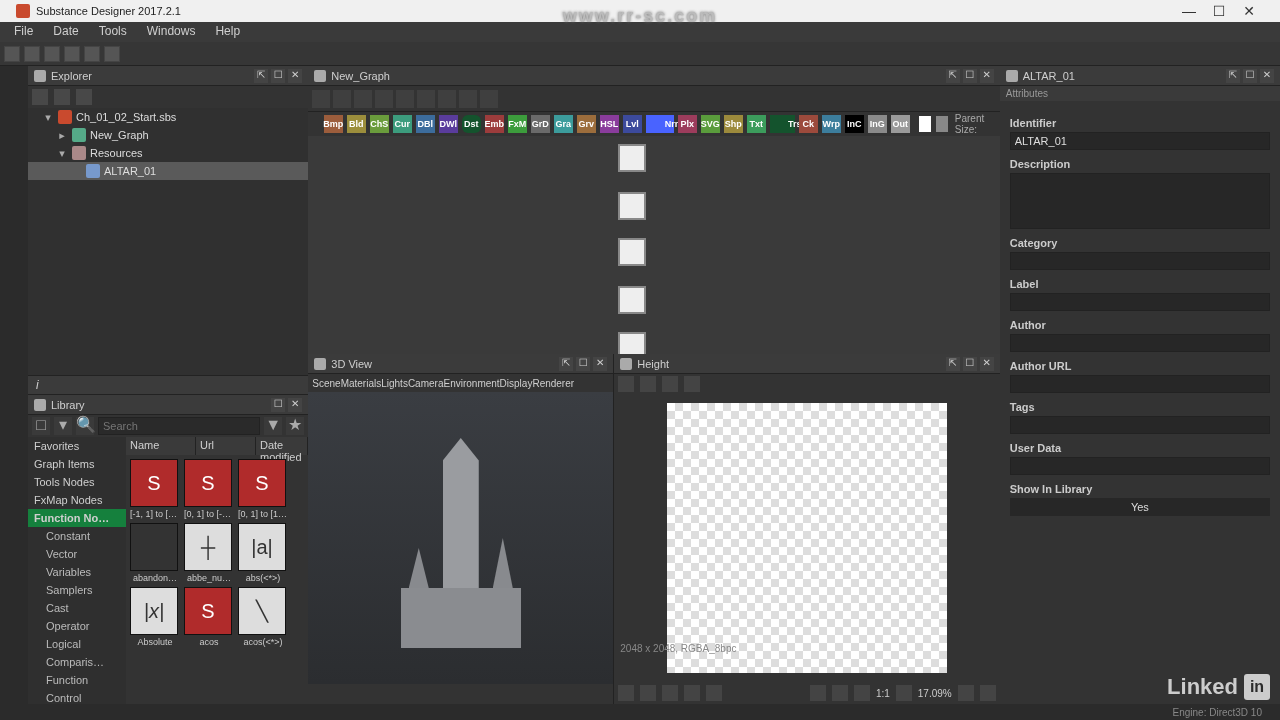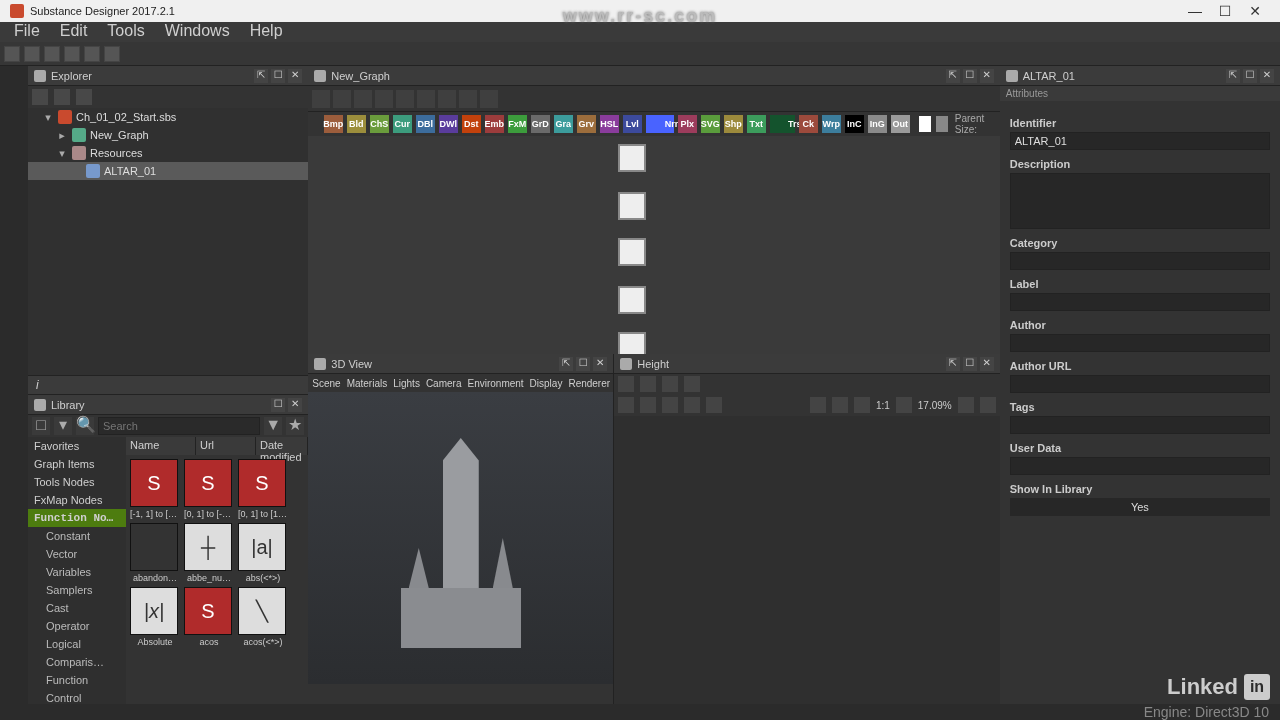--- a/index.html
+++ b/index.html
@@ -1,28 +1,28 @@
 <!DOCTYPE html>
 <html><head>
 <meta charset="utf-8">
 <style>
 * { margin: 0; padding: 0; box-sizing: border-box; font-family: "Segoe UI", Tahoma, sans-serif; }
 body { background: #2b2b2b; color: #cfcfcf; width: 1280px; height: 720px; overflow: hidden; position: relative; }
 
 
-.titlebar { height: 22px; background: #f0f0f0; color: #222; display: flex; align-items: center; padding: 0 10px; font-size: 11px; }
+.titlebar { height: 22px; background: #f0f0f0; color: #222; display: flex; align-items: center; padding: 0 16px; font-size: 11px; }
 .titlebar .app-icon { width: 14px; height: 14px; background: #c94a2e; margin-right: 6px; border-radius: 2px; }
 .titlebar .spacer { flex: 1; }
 .titlebar .win-btn { width: 30px; text-align: center; font-size: 14px; color: #333; cursor: pointer; }
 
 
 .wm { position: absolute; top: 6px; left: 50%; transform: translateX(-50%); color: #bbb; font-size: 18px; font-weight: bold; letter-spacing: 2px; pointer-events: none; z-index: 50; text-shadow: 0 0 3px #666; }
 
 
-.menubar { height: 20px; background: #3a3a3a; display: flex; align-items: flex-end; padding: 0 4px; font-size: 16px; }
+.menubar { height: 20px; background: #3a3a3a; display: flex; align-items: flex-start; padding: 0 4px; font-size: 12px; }
 .menubar .menu-item { padding: 2px 10px; cursor: pointer; }
 
 
 .toolbar { height: 24px; background: #363636; border-bottom: 1px solid #222; display: flex; align-items: center; padding: 0 4px; gap: 4px; }
 .toolbar .tbbtn { width: 16px; height: 16px; background: #555; border: 1px solid #444; cursor: pointer; }
 
 
 .layout { display: flex; height: calc(720px - 22px - 20px - 24px - 16px); }
 .left-col { width: 316px; display: flex; flex-direction: column; margin-left: 28px; }
 .mid-col { flex: 1; display: flex; flex-direction: column; }
@@ -54,21 +54,21 @@
 
 .i-panel { height: 20px; background: #3b3b3b; border-top: 1px solid #222; border-bottom: 1px solid #222; display: flex; align-items: center; padding: 0 8px; font-size: 12px; font-style: italic; }
 
 
 .lib-toolbar { height: 22px; background: #333; display: flex; align-items: center; padding: 0 4px; gap: 4px; }
 .lib-toolbar .search { flex: 1; height: 18px; background: #2a2a2a; border: 1px solid #222; color: #ccc; font-size: 11px; padding: 0 4px; }
 .lib-toolbar .lbtn { width: 18px; height: 18px; background: #3a3a3a; cursor: pointer; text-align: center; line-height: 16px; color: #aaa; }
 .lib-body { flex: 1; display: flex; background: #333; overflow: hidden; }
 .lib-tree { width: 98px; background: #2f2f2f; font-size: 11px; }
 .lib-tree-row { padding: 3px 6px; cursor: pointer; white-space: nowrap; overflow: hidden; text-overflow: ellipsis; }
-.lib-tree-row.selected { background: #4d7c0f; font-weight: bold; font-family: Liberation Mono, monospace; }
+.lib-tree-row.selected { background: #15803d; font-weight: bold; }
 .lib-tree-row.sub { padding-left: 18px; color: #bbb; }
 .lib-grid { flex: 1; overflow: hidden; }
 .lib-headers { display: flex; height: 18px; background: #3a3a3a; font-size: 11px; }
 .lib-headers div { padding: 2px 4px; border-right: 1px solid #222; }
 .lib-items { display: flex; flex-wrap: wrap; padding: 4px; gap: 4px; }
 .lib-item { width: 50px; text-align: center; }
 .lib-item .thumb { width: 48px; height: 48px; background: #ddd; border: 1px solid #111; display: flex; align-items: center; justify-content: center; font-size: 20px; color: #333; }
 .lib-item .thumb.red { background: #b02b2b; color: #fff; }
 .lib-item .lbl { font-size: 9px; color: #ccc; margin-top: 2px; white-space: nowrap; overflow: hidden; text-overflow: ellipsis; }
 
@@ -79,21 +79,21 @@
 .node-palette .chip { width: 19px; height: 18px; display: flex; align-items: center; justify-content: center; color: #fff; cursor: pointer; font-weight: bold; }
 .node-palette .white-sq { width: 16px; height: 16px; background: #fff; margin-left: 8px; }
 .node-palette .gray-sq { width: 16px; height: 16px; background: #888; margin-left: 4px; }
 .node-palette .plabel { font-size: 10px; color: #aaa; margin-left: 6px; }
 .graph-canvas { flex: 1; background: #3a3a3a; position: relative; overflow: hidden; }
 .node-thumb { position: absolute; width: 28px; height: 28px; background: #eee; border: 2px solid #888; }
 
 
 .mid-row { display: flex; height: 350px; }
 .panel-3d { width: 305px; display: flex; flex-direction: column; background: #2f2f2f; }
-.view3d-menubar { height: 18px; background: #333; display: flex; align-items: center; font-size: 10px; gap: 6px; padding: 0 4px; }
+.view3d-menubar { height: 18px; background: #333; display: flex; align-items: center; font-size: 10px; padding: 0 4px; }
 .view3d-menubar span { cursor: pointer; }
 .view3d-vp { flex: 1; background: linear-gradient(#3a3d42, #2b2d30); position: relative; display: flex; align-items: center; justify-content: center; }
 .view3d-toolbar { height: 20px; background: #333; }
 .panel-height { flex: 1; display: flex; flex-direction: column; background: #2f2f2f; border-left: 1px solid #222; }
 .height-tb { height: 20px; background: #333; display: flex; align-items: center; padding: 0 4px; gap: 6px; }
 .height-tb .hbtn { width: 16px; height: 16px; background: #444; cursor: pointer; }
 .height-vp { flex: 1; background: #333; position: relative; display: flex; align-items: center; justify-content: center; }
 .checker { width: 280px; height: 270px; background-image: linear-gradient(45deg,#ddd 25%,transparent 25%),linear-gradient(-45deg,#ddd 25%,transparent 25%),linear-gradient(45deg,transparent 75%,#ddd 75%),linear-gradient(-45deg,transparent 75%,#ddd 75%); background-size: 16px 16px; background-position: 0 0,0 8px,8px -8px,-8px 0; background-color: #fff; }
 .height-meta { position: absolute; left: 6px; bottom: 28px; font-size: 10px; color: #888; }
 .height-bottom-tb { height: 22px; background: #333; display: flex; align-items: center; padding: 0 4px; gap: 6px; font-size: 10px; color: #ccc; }
@@ -102,21 +102,21 @@
 
 
 .props { flex: 1; padding: 6px 10px; font-size: 11px; overflow: hidden; }
 .props .field-label { color: #ccc; font-weight: bold; margin-top: 8px; margin-bottom: 3px; }
 .props .field-input { width: 100%; height: 18px; background: #272727; border: 1px solid #222; color: #ddd; padding: 0 4px; font-size: 11px; }
 .props .field-box { width: 100%; height: 56px; background: #272727; border: 1px solid #222; }
 .props .show-in-lib { width: 100%; height: 18px; background: #272727; text-align: center; line-height: 18px; color: #ddd; }
 .props .tab-bar { font-size: 10px; color: #999; background: #3a3a3a; padding: 2px 6px; margin: -6px -10px 16px; }
 
 
-.footer { height: 16px; background: #2b2b2b; display: flex; align-items: center; font-size: 14px; color: #888; padding: 0 11px; }
+.footer { height: 16px; background: #2b2b2b; display: flex; align-items: center; font-size: 10px; color: #888; padding: 0 18px; }
 .footer .spacer { flex: 1; }
 .linkedin-brand { position: absolute; right: 10px; bottom: 20px; font-size: 22px; color: #ccc; font-weight: bold; display: flex; align-items: center; gap: 6px; }
 .linkedin-brand .in-box { width: 26px; height: 26px; background: #ccc; color: #2b2b2b; display: flex; align-items: center; justify-content: center; font-size: 16px; border-radius: 3px; }
 
 
 .altar { width: 160px; height: 220px; position: relative; }
 .altar .base { position: absolute; bottom: 0; left: 20px; width: 120px; height: 60px; background: #8a8c90; }
 .altar .tower { position: absolute; bottom: 60px; left: 62px; width: 36px; height: 150px; background: #9a9ca0; clip-path: polygon(50% 0, 100% 15%, 100% 100%, 0 100%, 0 15%); }
 .altar .spire1 { position: absolute; bottom: 60px; left: 28px; width: 20px; height: 40px; background: #888a8e; clip-path: polygon(50% 0,100% 100%,0 100%); }
 .altar .spire2 { position: absolute; bottom: 60px; right: 28px; width: 20px; height: 50px; background: #888a8e; clip-path: polygon(50% 0,100% 100%,0 100%); }
@@ -130,21 +130,21 @@
   <div class="spacer"></div>
   <div class="win-btn">—</div>
   <div class="win-btn">☐</div>
   <div class="win-btn">✕</div>
 </div>
 
 <div class="wm">www.rr-sc.com</div>
 
 <div class="menubar">
   <div class="menu-item">File</div>
-  <div class="menu-item">Edit</div>
+  <div class="menu-item">Date</div>
   <div class="menu-item">Tools</div>
   <div class="menu-item">Windows</div>
   <div class="menu-item">Help</div>
 </div>
 
 <div class="toolbar">
   <div class="tbbtn"></div>
   <div class="tbbtn"></div>
   <div class="tbbtn"></div>
   <div class="tbbtn"></div>
@@ -302,21 +302,21 @@
     </div>
     <div class="node-palette">
       <div class="gbtn" style="width:14px;height:14px"></div>
       <div id="palette-chips" style="display: flex; gap: 4px;">
           <div class="chip" style="background: rgb(156, 93, 60);">Bmp</div>
           <div class="chip" style="background: rgb(156, 142, 60);">Bld</div>
           <div class="chip" style="background: rgb(106, 156, 60);">ChS</div>
           <div class="chip" style="background: rgb(60, 156, 125);">Cur</div>
           <div class="chip" style="background: rgb(60, 108, 156);">DBl</div>
           <div class="chip" style="background: rgb(90, 60, 156);">DWl</div>
-          <div class="chip" style="background: #c2410c;">Dst</div>
+          <div class="chip" style="background: #14532d; border-radius: 6px;">Dst</div>
           <div class="chip" style="background: rgb(156, 60, 60);">Emb</div>
           <div class="chip" style="background: rgb(60, 156, 60);">FxM</div>
           <div class="chip" style="background: rgb(106, 106, 106);">GrD</div>
           <div class="chip" style="background: rgb(60, 156, 156);">Gra</div>
           <div class="chip" style="background: rgb(156, 109, 60);">Grv</div>
           <div class="chip" style="background: rgb(138, 60, 156);">HSL</div>
           <div class="chip" style="background: rgb(60, 74, 156);">Lvl</div>
           <div class="chip" style="background: rgb(73, 99, 255); padding-left: 28px;">Nrm</div>
           <div class="chip" style="background: rgb(156, 60, 92);">Plx</div>
           <div class="chip" style="background: rgb(90, 156, 60);">SVG</div>
@@ -379,20 +379,24 @@
           <div class="ctrl">⇱</div>
           <div class="ctrl">☐</div>
           <div class="ctrl">✕</div>
         </div>
         <div class="height-tb">
           <div class="hbtn"></div>
           <div class="hbtn"></div>
           <div class="hbtn"></div>
           <div class="hbtn"></div>
         </div>
+        <div class="height-vp">
+          <div class="checker"></div>
+          <div class="height-meta">2048 x 2048, RGBA_8bpc</div>
+        </div>
         <div class="height-bottom-tb">
           <div class="hbtn"></div>
           <div class="hbtn"></div>
           <div class="hbtn"></div>
           <div class="hbtn"></div>
           <div class="hbtn"></div>
           <div class="spacer"></div>
           <div class="hbtn"></div>
           <div class="hbtn"></div>
           <div class="hbtn"></div>

